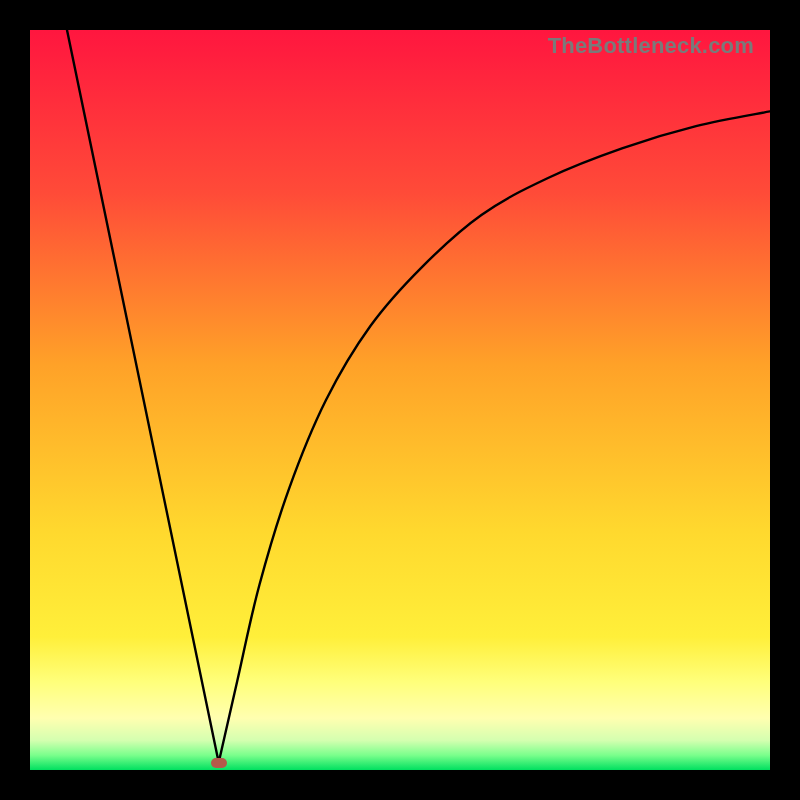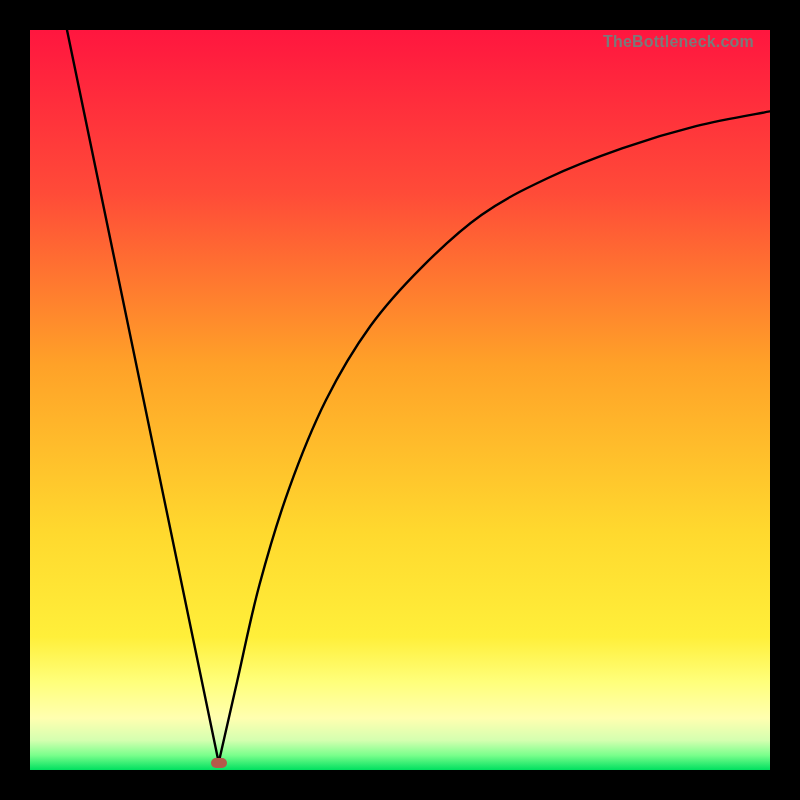--- a/index.html
+++ b/index.html
@@ -32,21 +32,21 @@
     position: absolute;
     left: 0;
     top: 0;
     width: 740px;
     height: 740px;
   }
   .watermark {
     position: absolute;
     top: 3px;
     right: 16px;
-    font-size: 16px;
+    font-size: 22px;
     font-weight: 600;
     color: #7a7a7a;
     letter-spacing: 0.2px;
     z-index: 20;
   }
   svg.curve {
     position: absolute;
     left: 0;
     top: 0;
     width: 740px;

